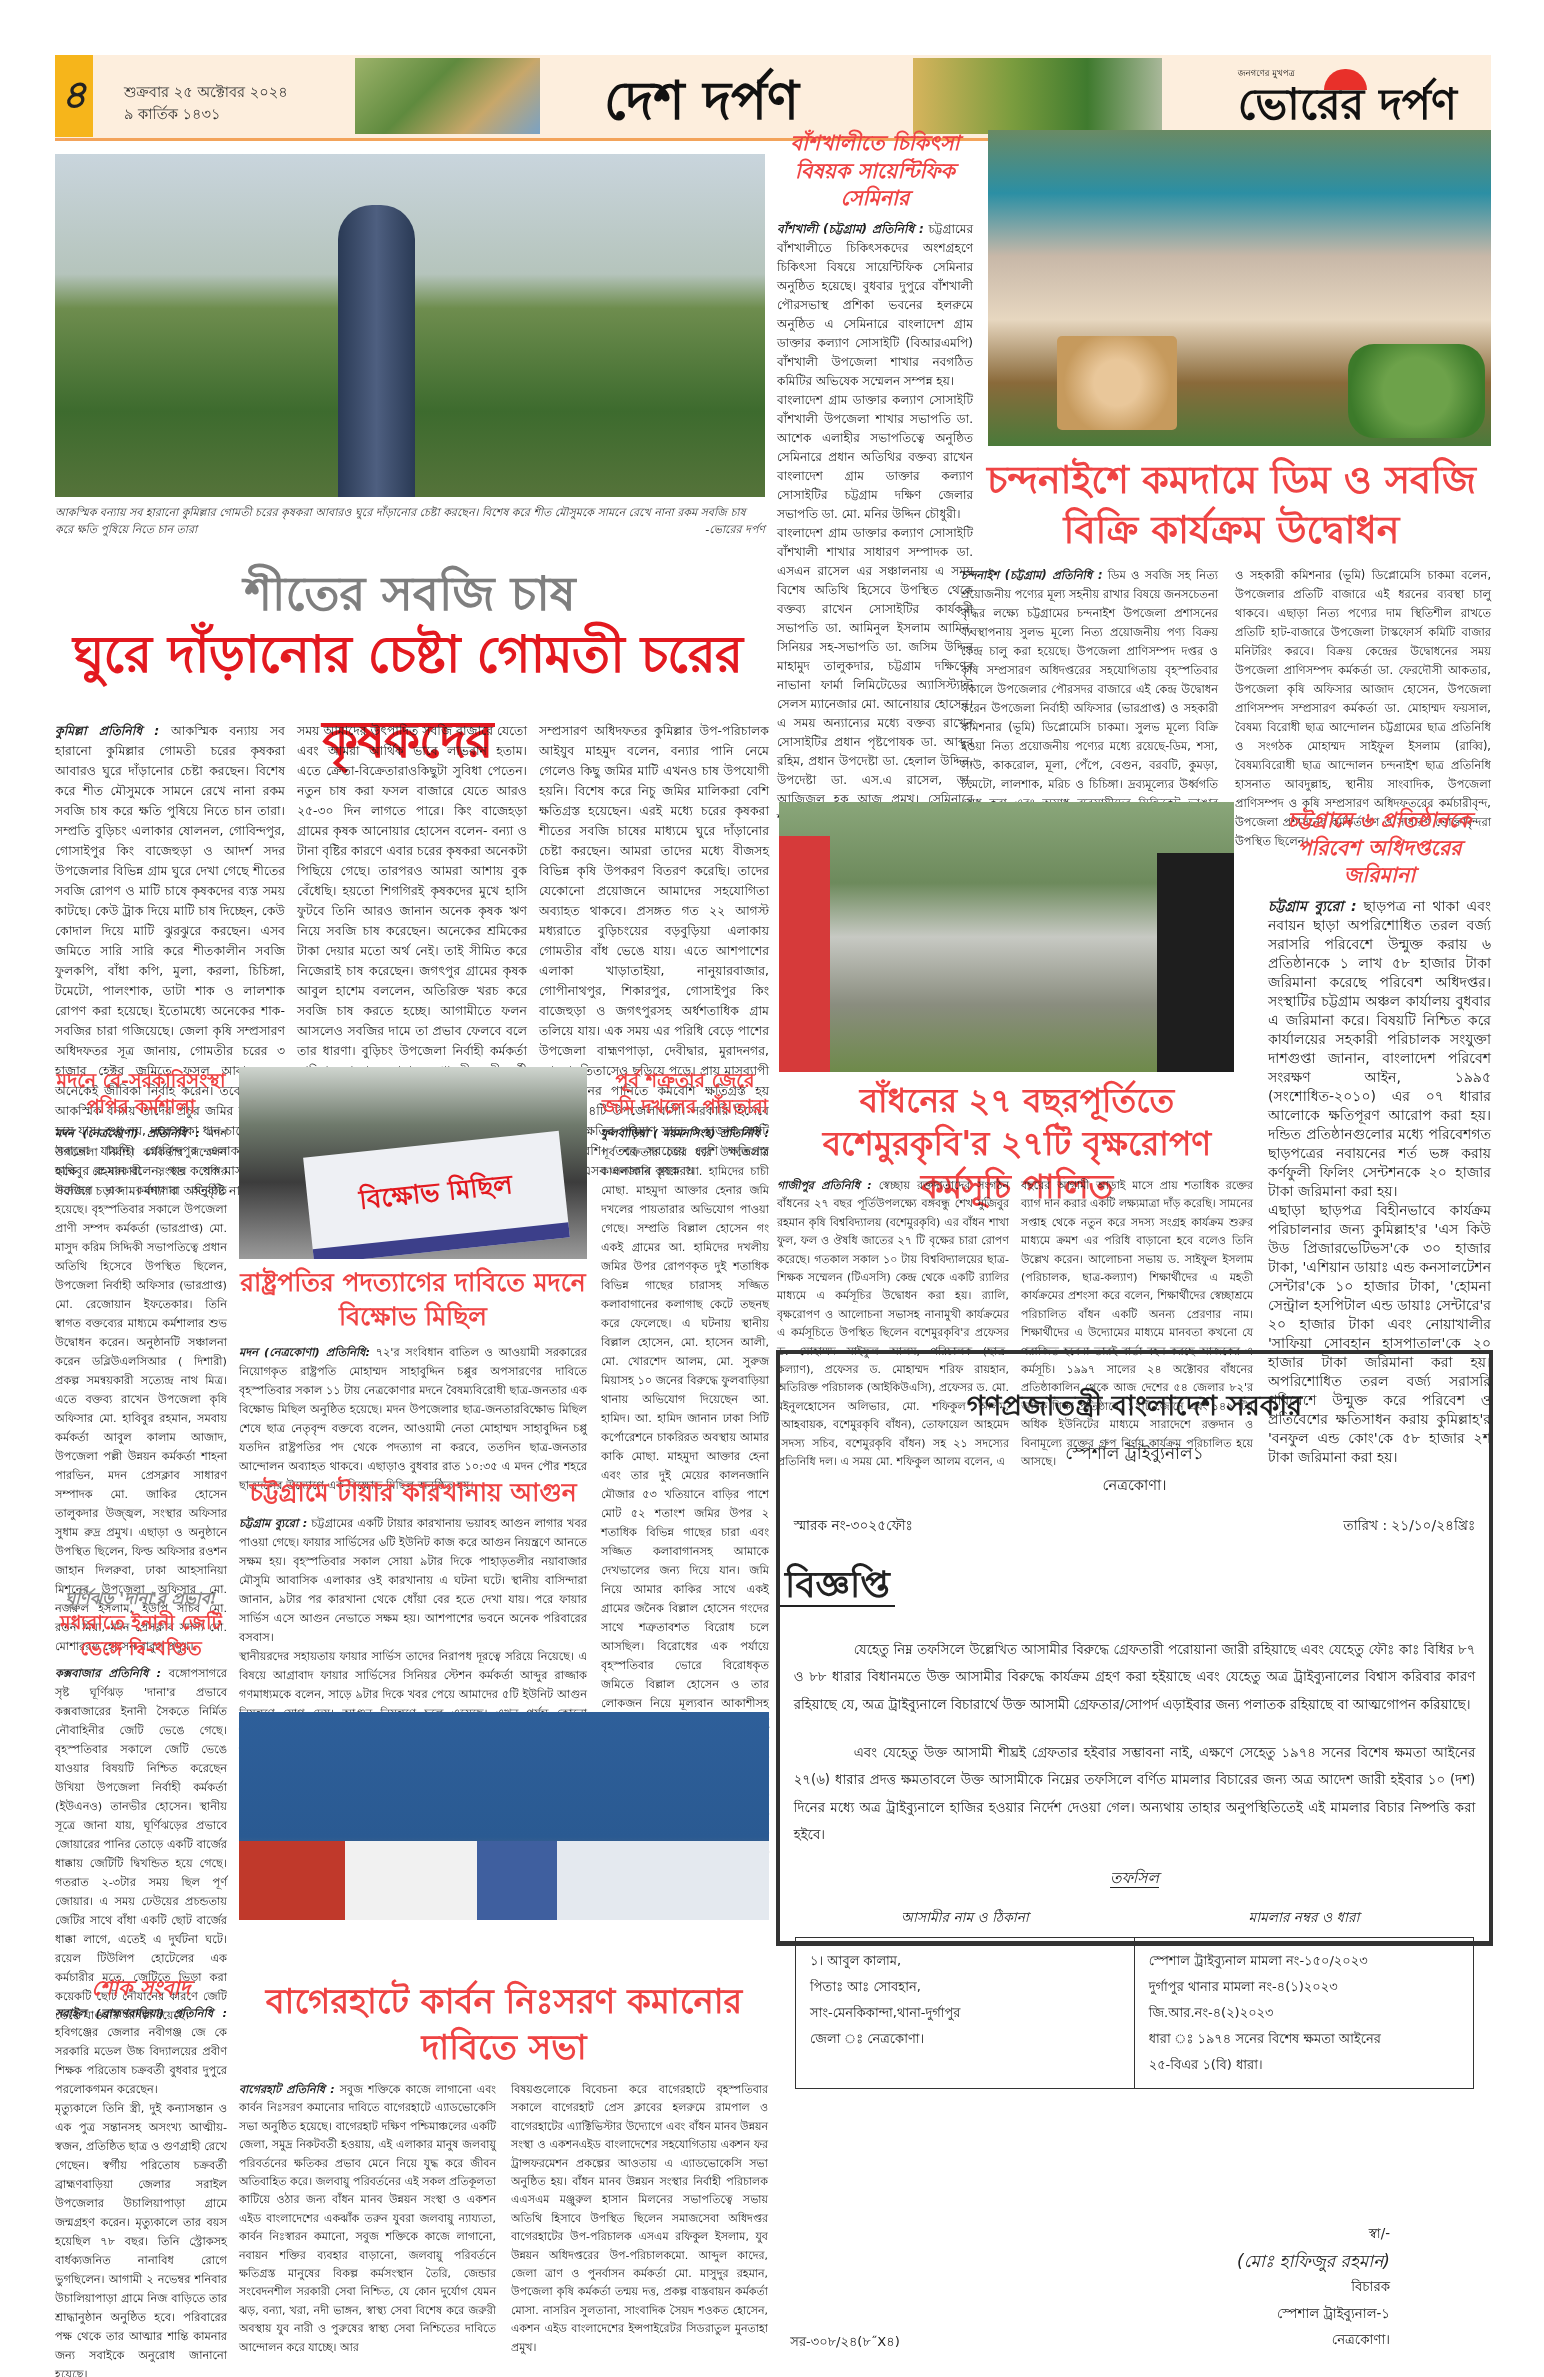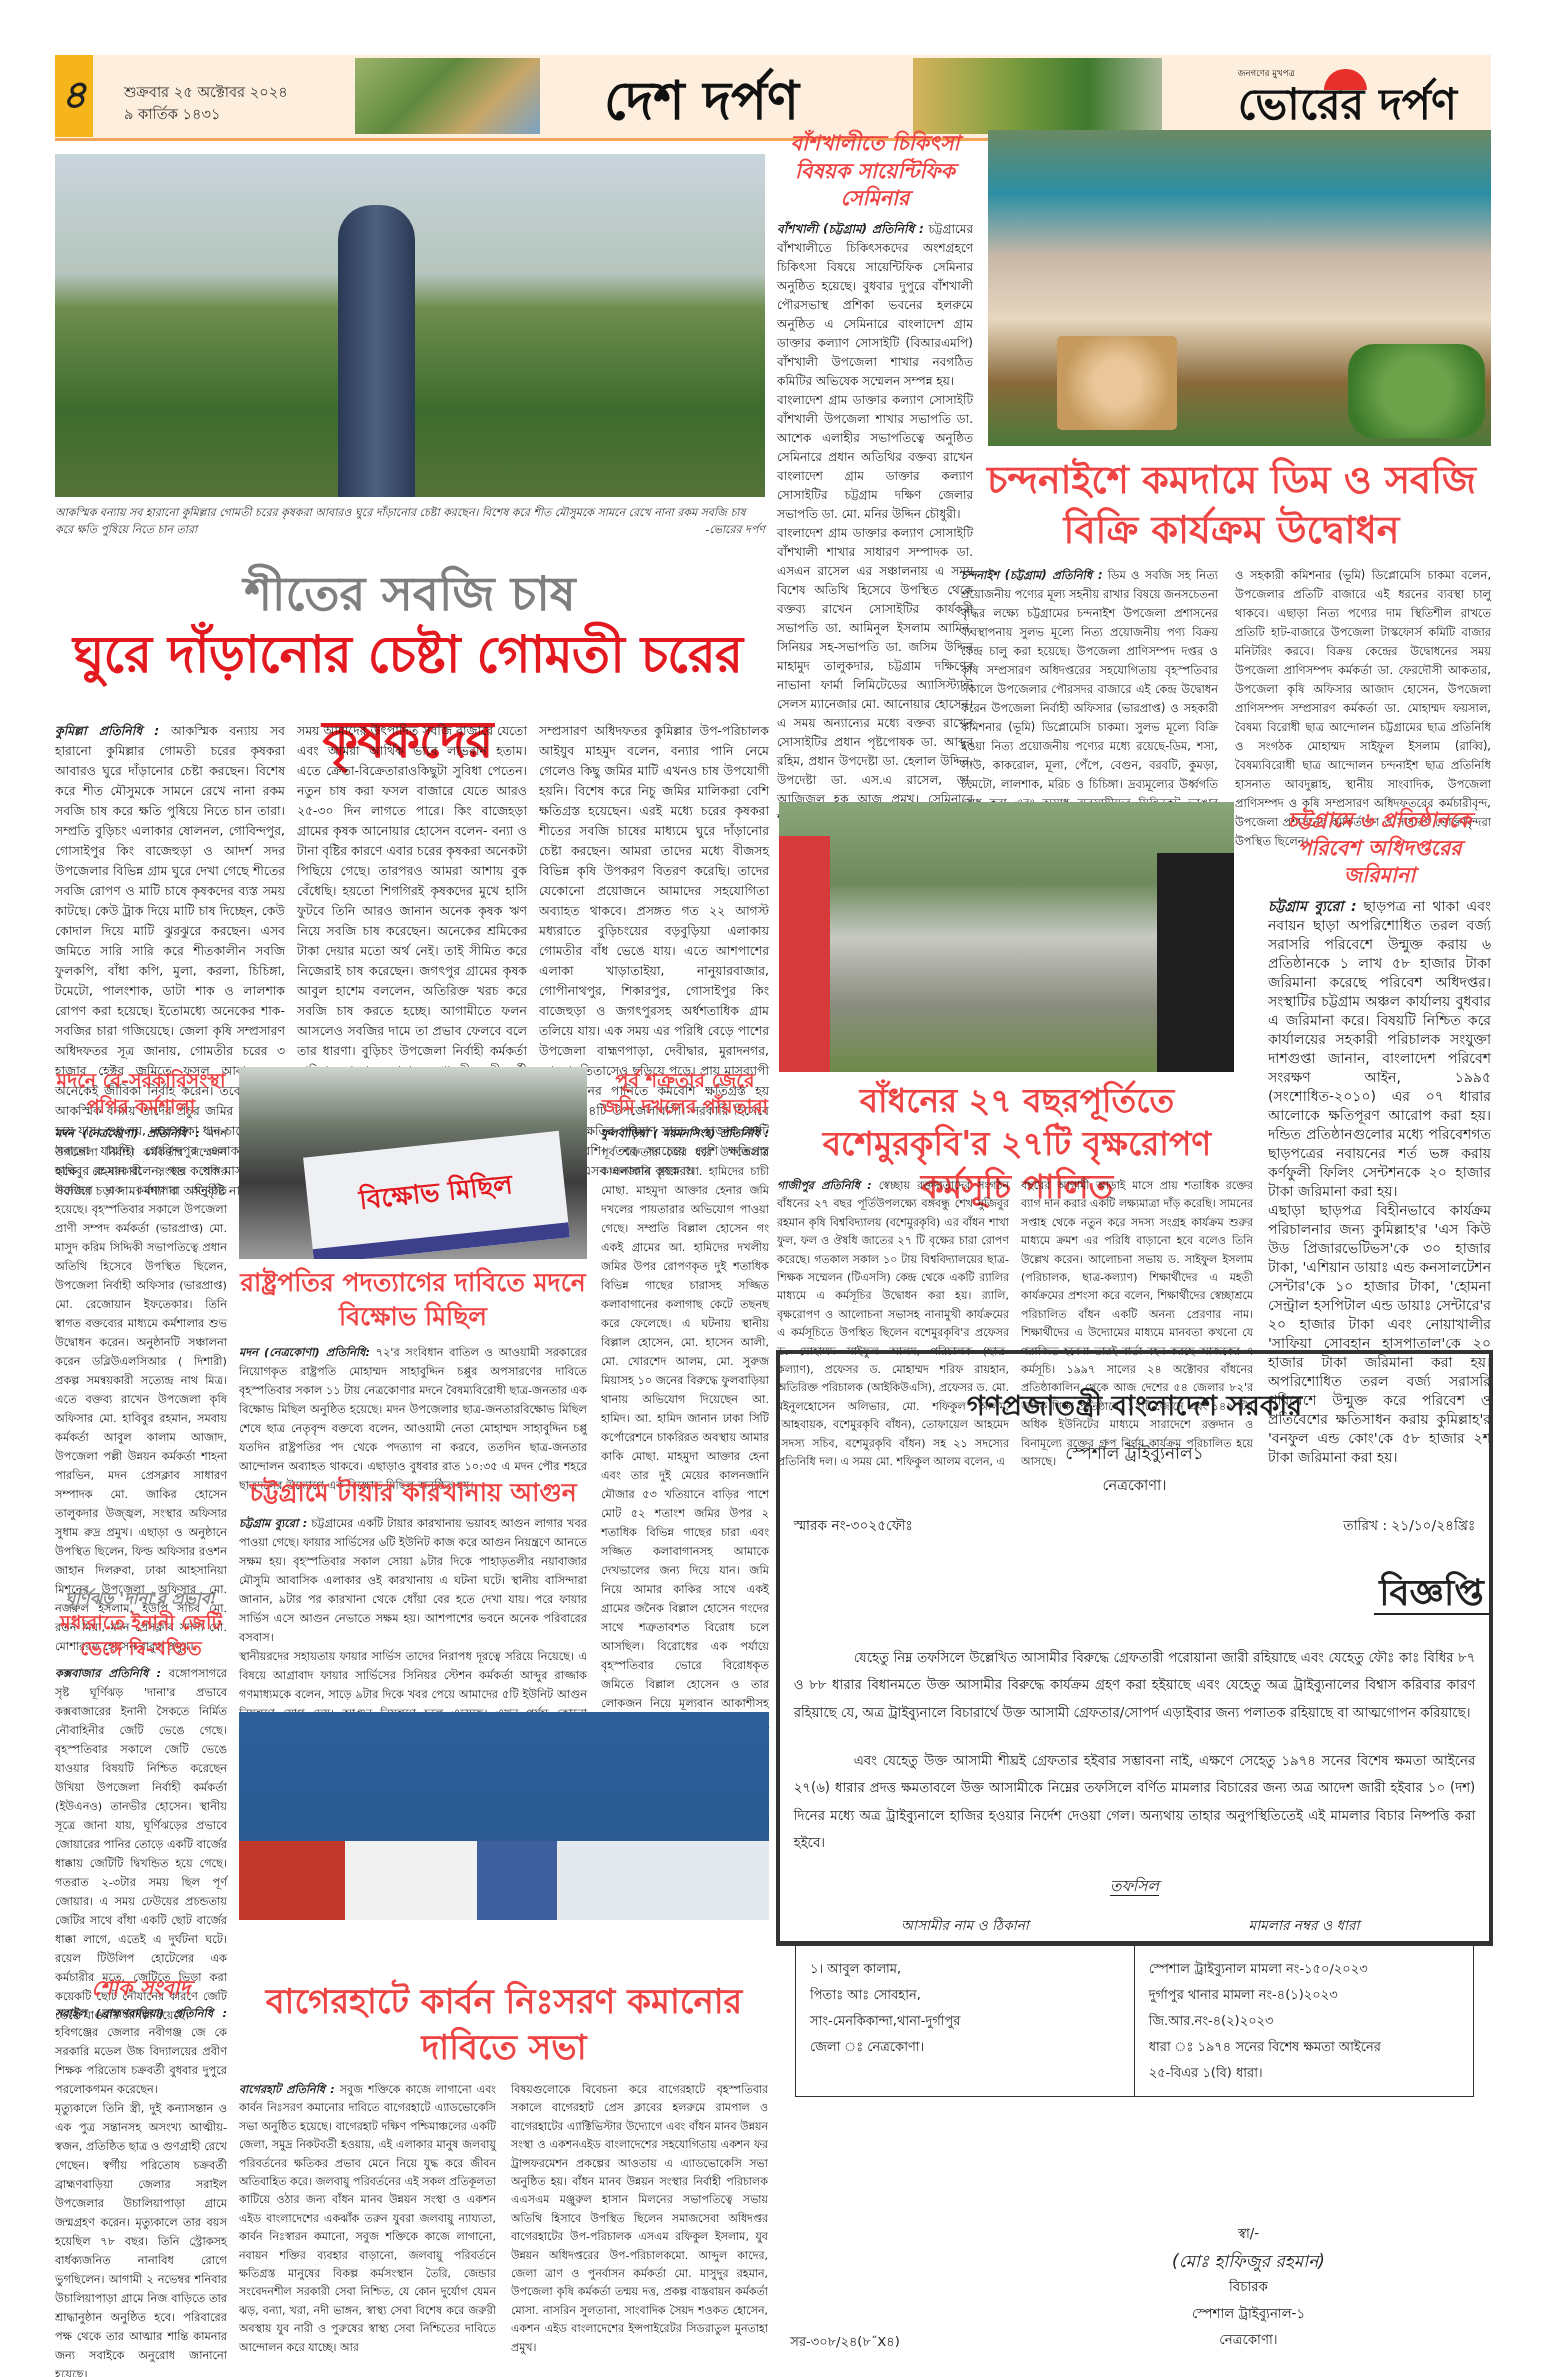--- a/index.html
+++ b/index.html
@@ -123,21 +123,21 @@
 <div class="abs txt" style="left:511px;top:2081px;width:257px;font-size:11px;line-height:18.4px">বিষয়গুলোকে বিবেচনা করে বাগেরহাটে বৃহস্পতিবার সকালে বাগেরহাট প্রেস ক্লাবের হলরুমে রামপাল ও বাগেরহাটের এ্যাক্টিভিস্টার উদ্যোগে এবং বাঁধন মানব উন্নয়ন সংস্থা ও একশনএইড বাংলাদেশের সহযোগিতায় একশন ফর ট্রান্সফরমেশন প্রকল্পের আওতায় এ এ্যাডভোকেসি সভা অনুষ্ঠিত হয়। বাঁধন মানব উন্নয়ন সংস্থার নির্বাহী পরিচালক এএসএম মঞ্জুরুল হাসান মিলনের সভাপতিত্বে সভায় অতিথি হিসাবে উপস্থিত ছিলেন সমাজসেবা অধিদপ্তর বাগেরহাটের উপ-পরিচালক এসএম রফিকুল ইসলাম, যুব উন্নয়ন অধিদপ্তরের উপ-পরিচালকমো. আব্দুল কাদের, জেলা ত্রাণ ও পুনর্বাসন কর্মকর্তা মো. মাসুদুর রহমান, উপজেলা কৃষি কর্মকর্তা তন্ময় দত্ত, প্রকল্প বাস্তবায়ন কর্মকর্তা মোসা. নাসরিন সুলতানা, সাংবাদিক সৈয়দ শওকত হোসেন, একশন এইড বাংলাদেশের ইন্সপাইরেটর সিডরাতুল মুনতাহা প্রমুখ।</div>
 
 <div class="abs notice">
   <div style="text-align:center;font-family:'DejaVu Serif',serif;font-weight:bold;font-size:27.5px;margin-top:31px">গণপ্রজাতন্ত্রী বাংলাদেশ সরকার</div>
   <div style="text-align:center;font-size:17px;margin-top:8.6px">স্পেশাল ট্রাইব্যুনাল১</div>
   <div style="text-align:center;font-size:14.6px;margin-top:6.9px">নেত্রকোণা।</div>
   <div style="display:flex;justify-content:space-between;font-size:13.7px;margin:15.4px 13.7px 0">
     <span>স্মারক নং-৩০২৫ফৌঃ</span>
     <span>তারিখ : ২১/১০/২৪খ্রিঃ</span>
   </div>
-  <div style="text-align:right;margin-top:27px">
+  <div style="text-align:left;margin-top:19px">
     <span style="font-family:'DejaVu Serif',serif;font-weight:bold;font-size:36px;border-bottom:2.6px solid #222;padding:0 5.1px">বিজ্ঞপ্তি</span>
   </div>
   <div style="font-size:13.3px;line-height:27.5px;text-align:justify;text-indent:60px;margin:19px 13.7px 0">যেহেতু নিম্ন তফসিলে উল্লেখিত আসামীর বিরুদ্ধে গ্রেফতারী পরোয়ানা জারী রহিয়াছে এবং যেহেতু ফৌঃ কাঃ বিধির ৮৭ ও ৮৮ ধারার বিধানমতে উক্ত আসামীর বিরুদ্ধে কার্যক্রম গ্রহণ করা হইয়াছে এবং যেহেতু অত্র ট্রাইব্যুনালের বিশ্বাস করিবার কারণ রহিয়াছে যে, অত্র ট্রাইব্যুনালে বিচারার্থে উক্ত আসামী গ্রেফতার/সোপর্দ এড়াইবার জন্য পলাতক রহিয়াছে বা আত্মগোপন করিয়াছে।</div>
   <div style="font-size:13.3px;line-height:27.5px;text-align:justify;text-indent:60px;margin:20.6px 13.7px 0">এবং যেহেতু উক্ত আসামী শীঘ্রই গ্রেফতার হইবার সম্ভাবনা নাই, এক্ষণে সেহেতু ১৯৭৪ সনের বিশেষ ক্ষমতা আইনের ২৭(৬) ধারার প্রদত্ত ক্ষমতাবলে উক্ত আসামীকে নিম্নের তফসিলে বর্ণিত মামলার বিচারের জন্য অত্র আদেশ জারী হইবার ১০ (দশ) দিনের মধ্যে অত্র ট্রাইব্যুনালে হাজির হওয়ার নির্দেশ দেওয়া গেল। অন্যথায় তাহার অনুপস্থিতিতেই এই মামলার বিচার নিষ্পত্তি করা হইবে।</div>
   <div style="text-align:center;margin-top:17px">
     <span style="font-size:15.4px;font-style:italic;border-bottom:1.7px solid #222">তফসিল</span>
   </div>
   <div style="display:flex;font-size:13.7px;font-style:italic;margin:13.7px 15.4px 6.9px">
     <span style="width:50%;text-align:center">আসামীর নাম ও ঠিকানা</span>
     <span style="width:50%;text-align:center">মামলার নম্বর ও ধারা</span>
@@ -156,21 +156,21 @@
           <div>স্পেশাল ট্রাইব্যুনাল মামলা নং-১৫০/২০২৩</div>
           <div>দুর্গাপুর থানার মামলা নং-৪(১)২০২৩</div>
           <div>জি.আর.নং-৪(২)২০২৩</div>
           <div>ধারা ঃ ১৯৭৪ সনের বিশেষ ক্ষমতা আইনের</div>
           <div>২৫-বিএর ১(বি) ধারা।</div>
         </td>
       </tr>
     </tbody>
       </table>
   </div>
-  <div style="position:absolute;right:112px;top:867px;width:257px;text-align:center;font-size:13.3px;line-height:26.6px">
+  <div style="position:absolute;right:99px;top:867px;width:257px;text-align:right;font-size:13.3px;line-height:26.6px">
     <div>স্বা/-</div>
     <div style="font-weight:normal;font-style:italic;font-size:17px">(মোঃ হাফিজুর রহমান)</div>
     <div>বিচারক</div>
     <div>স্পেশাল ট্রাইব্যুনাল-১</div>
     <div>নেত্রকোণা।</div>
   </div>
   <div style="position:absolute;left:10.3px;top:978px;font-size:13px">সর-৩০৮/২৪(৮˝X৪)</div>
 </div>
 
 

